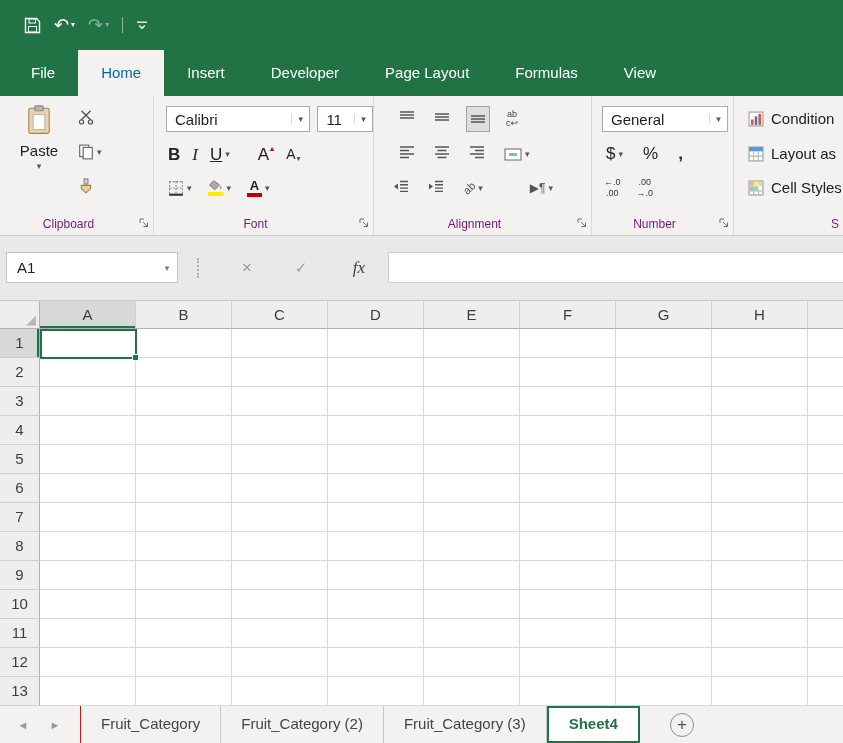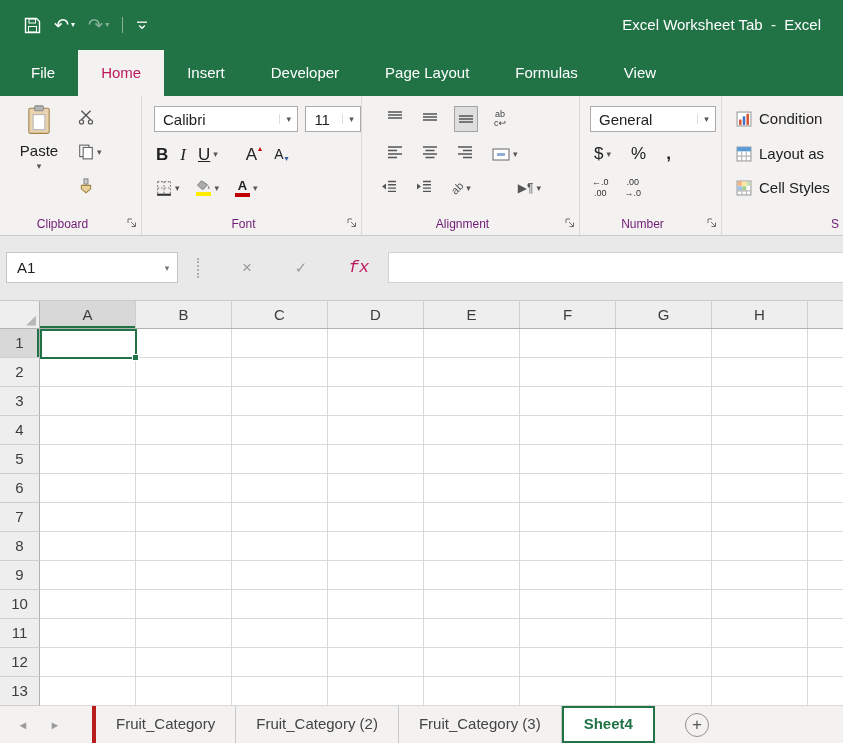--- a/index.html
+++ b/index.html
@@ -12,42 +12,42 @@
   .qat { position:absolute; left:24px; top:0; height:50px; display:flex; align-items:center; gap:13px; }
   .qbtn { display:flex; align-items:center; gap:2px; color:#fff; font-size:18px; line-height:1; }
   .qbtn .dd { font-size:8px; }
   .dim { opacity:.45; }
   .qsep { width:1px; height:16px; background:rgba(255,255,255,.45); }
   #title-text { position:absolute; right:22px; top:0; height:50px; line-height:50px; font-size:15px; white-space:pre; }
 
   
   #menubar { position:absolute; top:50px; left:0; width:100%; height:46px; background:#217346; display:flex; color:#fff; font-size:15px; padding-left:8px; }
   .mtab { padding:0 23px; line-height:46px; white-space:nowrap; }
-  .mtab.active { background:#f3f2f1; color:#be185d; }
+  .mtab.active { background:#f3f2f1; color:#0369a1; }
 
   
   #ribbon { position:absolute; top:96px; left:0; width:100%; height:140px; background:#f3f2f1; border-bottom:1px solid #c9c9c9; display:flex; }
   .rgroup { position:relative; height:139px; border-right:1px solid #d9d9d9; flex:none; }
   .glabel { position:absolute; bottom:4px; left:0; right:16px; text-align:center; font-size:12px; color:#701a75; }
   .launcher { position:absolute; right:3px; bottom:6px; width:12px; height:12px; }
   .rrow { position:absolute; left:0; right:0; display:flex; align-items:center; }
   .r1 { top:9px; height:28px; }
   .r2 { top:44px; height:28px; }
   .r3 { top:78px; height:28px; }
   .combo { background:#fff; border:1px solid #ababab; height:26px; display:flex; align-items:center; font-size:15px; color:#1e1e1e; }
   .combo .cv { flex:1; padding-left:8px; white-space:nowrap; overflow:hidden; }
   .combo .ca { width:18px; text-align:center; color:#555; font-size:9px; border-left:1px solid #dcdcdc; }
   .ddm { font-size:9px; color:#555; margin-left:3px; }
   .icbtn { display:flex; align-items:center; justify-content:center; }
   .selicon { border:1px solid #a3a3a3; background:#dedede; }
   .stackicon { display:flex; flex-direction:column; align-items:center; line-height:1; }
   .cbar { width:15px; height:4px; margin-top:1px; }
 
   
-  #g-clipboard { width:142px;text-decoration:underline; }
+  #g-clipboard { width:154px;text-decoration:underline; }
   #paste-btn { position:absolute; left:10px; top:9px; width:58px; height:100px; display:flex; flex-direction:column; align-items:center; }
   #paste-btn .plabel { font-size:15px; color:#222; margin-top:7px; }
   #paste-btn .ddm { margin:2px 0 0 0; }
   .clipmini { position:absolute; left:78px; width:52px; display:flex; align-items:center; }
 
   
   #g-font { width:220px; padding:0; }
   #g-font .r1 { padding-left:12px; }
   #g-font .r2 { padding-left:14px; gap:12px; }
   #g-font .r3 { padding-left:14px; gap:16px; }
@@ -78,21 +78,21 @@
 
   
   #fstrip { position:absolute; top:236px; left:0; width:100%; height:64px; background:#e9e9e9;padding-left:47px; }
   #namebox { position:absolute; left:6px; top:16px; width:172px; height:31px; background:#fff; border:1px solid #c6c6c6; display:flex; align-items:center; font-size:15px; color:#1e1e1e; }
   #namebox .nv { flex:1; padding-left:10px; }
   #namebox .na { width:20px; text-align:center; font-size:9px; color:#777; }
   #fsep { position:absolute; left:197px; top:22px; height:20px; border-left:2px dotted #aeaeae; }
   .fbtn { position:absolute; top:16px; height:31px; line-height:31px; text-align:center; width:30px; }
   #btn-cancel { left:232px; color:#9a9a9a; font-size:17px; }
   #btn-enter { left:286px; color:#9a9a9a; font-size:15px; }
-  #btn-fx { left:344px; color:#be185d; font-size:17px; font-style:italic; font-family:Liberation Mono, monospace; }
+  #btn-fx { left:344px; color:#404040; font-size:17px; font-style:italic; font-family:Liberation Serif, serif; }
   #formula-input { position:absolute; left:388px; top:16px; right:0; height:31px; background:#fff; border:1px solid #d0d0d0; border-right:none; font-size:15px; padding-left:8px; line-height:29px; color:#222; }
 
   
   #grid { position:absolute; top:300px; left:0; width:843px; height:406px; }
   #colheads { display:flex; height:29px; background:#eeeeee; border-bottom:1px solid #b2b2b2; border-top:1px solid #c9c9c9; }
   #corner { width:40px; flex:none; border-right:1px solid #b2b2b2; position:relative; }
   #corner .tri { position:absolute; right:3px; bottom:2px; font-size:13px; color:#b7b7b7; line-height:1; }
   .chead { width:96px; flex:none; text-align:center; line-height:28px; font-size:15px; color:#3d3d3d; border-right:1px solid #cfcfcf; }
   .chead.sel { background:#d8d8d8; box-shadow:inset 0 -2px 0 #217346; }
   .chead.partial { flex:1; border-right:none; }
@@ -103,21 +103,21 @@
     background-image:
       repeating-linear-gradient(to right, transparent 0, transparent 95px, #d9d9d9 95px, #d9d9d9 96px),
       repeating-linear-gradient(to bottom, transparent 0, transparent 28px, #d9d9d9 28px, #d9d9d9 29px);
   }
   #selcell { position:absolute; left:40px; top:29px; width:97px; height:30px; border:2px solid #217346; background:#fff; }
   #selcell .handle { position:absolute; right:-4px; bottom:-4px; width:7px; height:7px; background:#217346; border:1px solid #fff; }
 
   
   #sheetbar { position:absolute; top:706px; left:0; width:100%; height:37px; background:#f3f2f1; display:flex; align-items:center; font-size:15px; color:#444; }
   .snav { color:#9a9a9a; font-size:11px; margin-left:14px; width:18px; text-align:center; }
-  #sheettabs { display:flex; align-items:stretch; height:100%; margin-left:28px; border-left:4px solid #b91c1c;text-align:right; }
+  #sheettabs { display:flex; align-items:stretch; height:100%; margin-left:16px; border-left:1px solid #b91c1c;text-align:right; }
   .stab { padding:0 20px; line-height:36px; border-right:1px solid #c8c8c8; white-space:nowrap; }
   .stab.active { background:#fff; color:#217346; font-weight:bold; border:2px solid #217346; line-height:32px; }
   #addsheet { margin-left:30px; width:24px; height:24px; flex:none; border:1px solid #8f8f8f; border-radius:50%; color:#555; text-align:center; line-height:21px; font-size:17px; }
 </style>
 </head>
 <body>
 
 <div id="app">
 
   <div id="titlebar">
@@ -138,21 +138,20 @@
         <span class="dd">▾</span>
       </span>
       <span class="qsep"></span>
       <span class="qbtn">
         <svg width="12" height="11" viewBox="0 0 12 11">
           <path d="M1 2.2 H11" stroke="#fff" stroke-width="1.3" fill="none"></path>
           <path d="M3.2 5.5 L6 8.3 L8.8 5.5" stroke="#fff" stroke-width="1.3" fill="none"></path>
         </svg>
       </span>
     </div>
-    <div id="title-text">Excel Worksheet Tab  -  Excel</div>
   </div>
 
   <div id="menubar">
     <span class="mtab">File</span>
     <span class="mtab active">Home</span>
     <span class="mtab">Insert</span>
     <span class="mtab">Developer</span>
     <span class="mtab">Page Layout</span>
     <span class="mtab">Formulas</span>
     <span class="mtab">View</span>

